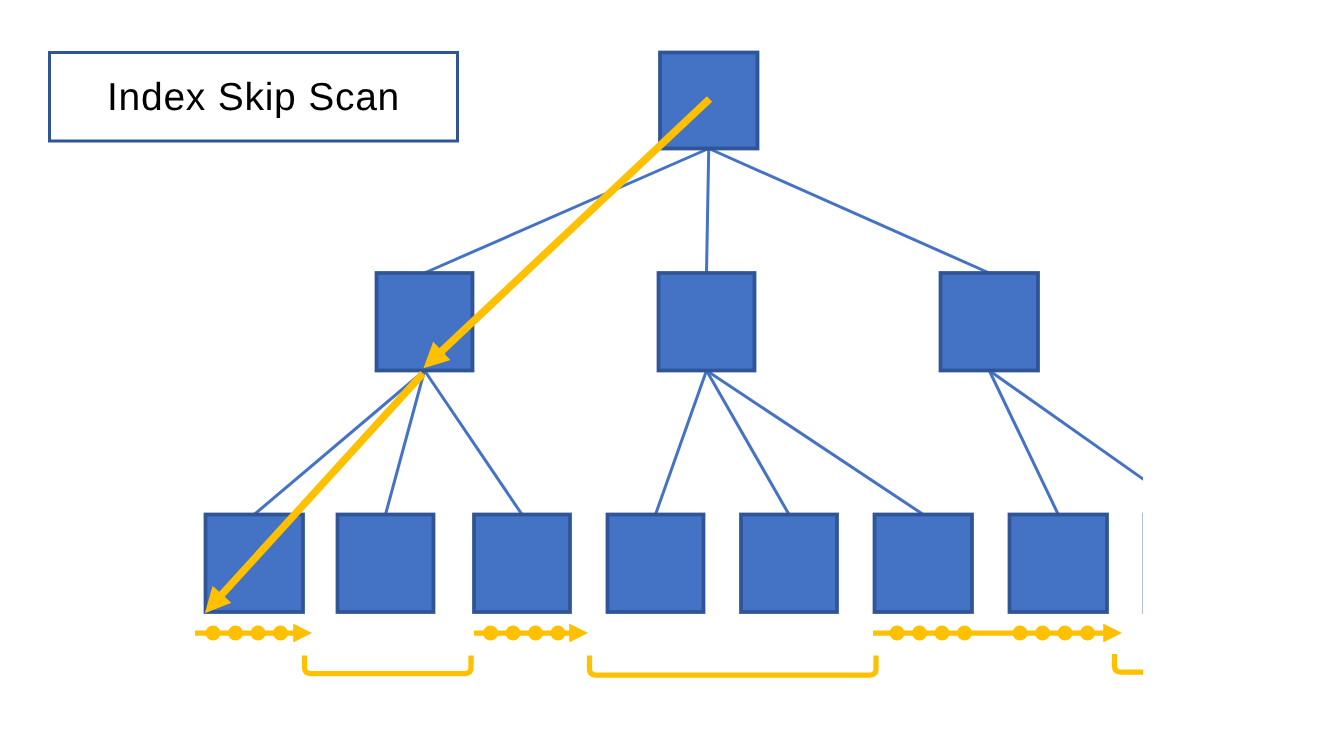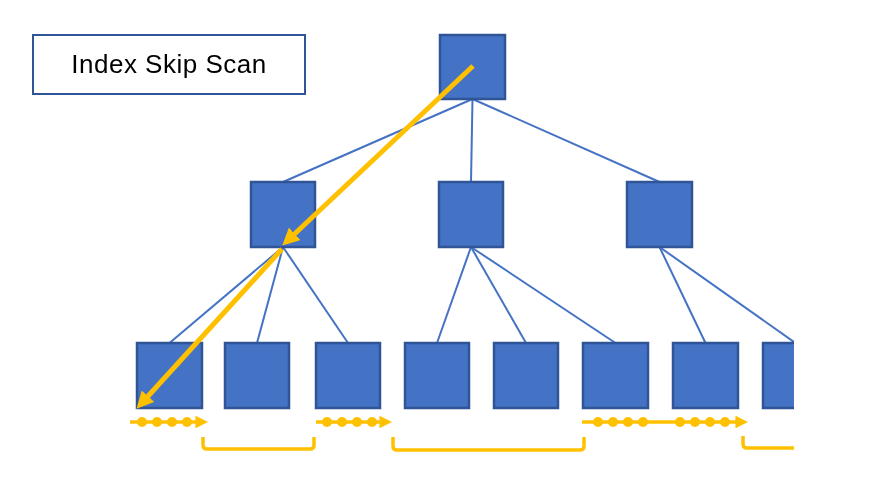--- a/index.html
+++ b/index.html
@@ -3,21 +3,20 @@
 <meta charset="utf-8">
 <style>
   html, body { margin: 0; padding: 0; background: #ffffff; }
   .stage {
     position: relative;
     width: 762px;
     height: 489px;
     background: #ffffff;
     font-family: "Liberation Sans", sans-serif;
     overflow: hidden;
-    padding-left: 32px;
   }
   .stage svg { position: absolute; left: 0; top: 0; }
   .title-box {
     position: absolute;
     left: 32px;
     top: 34px;
     width: 270px;
     height: 57px;
     border: 2px solid #2F5597;
     background: #ffffff;

